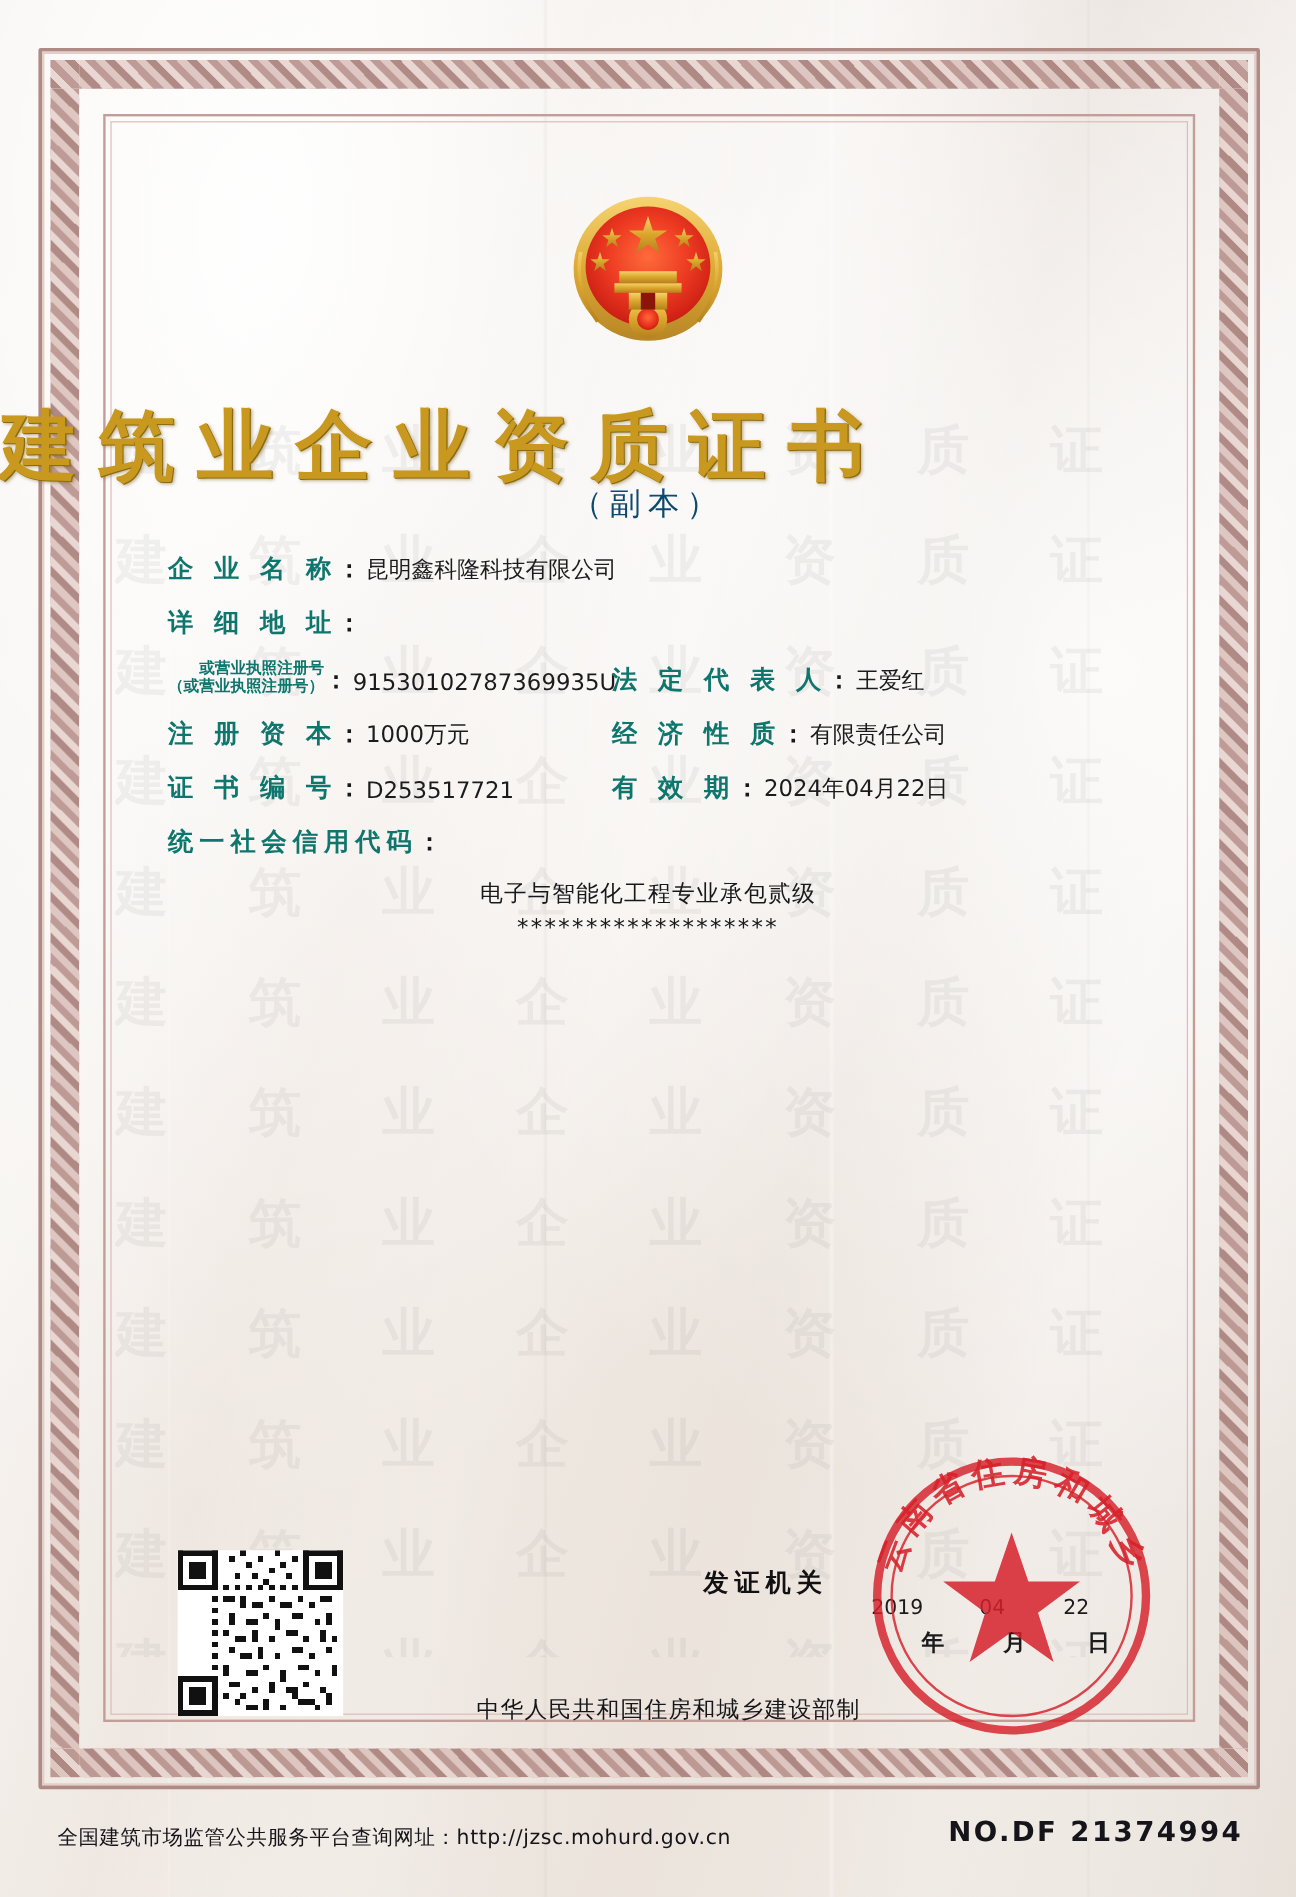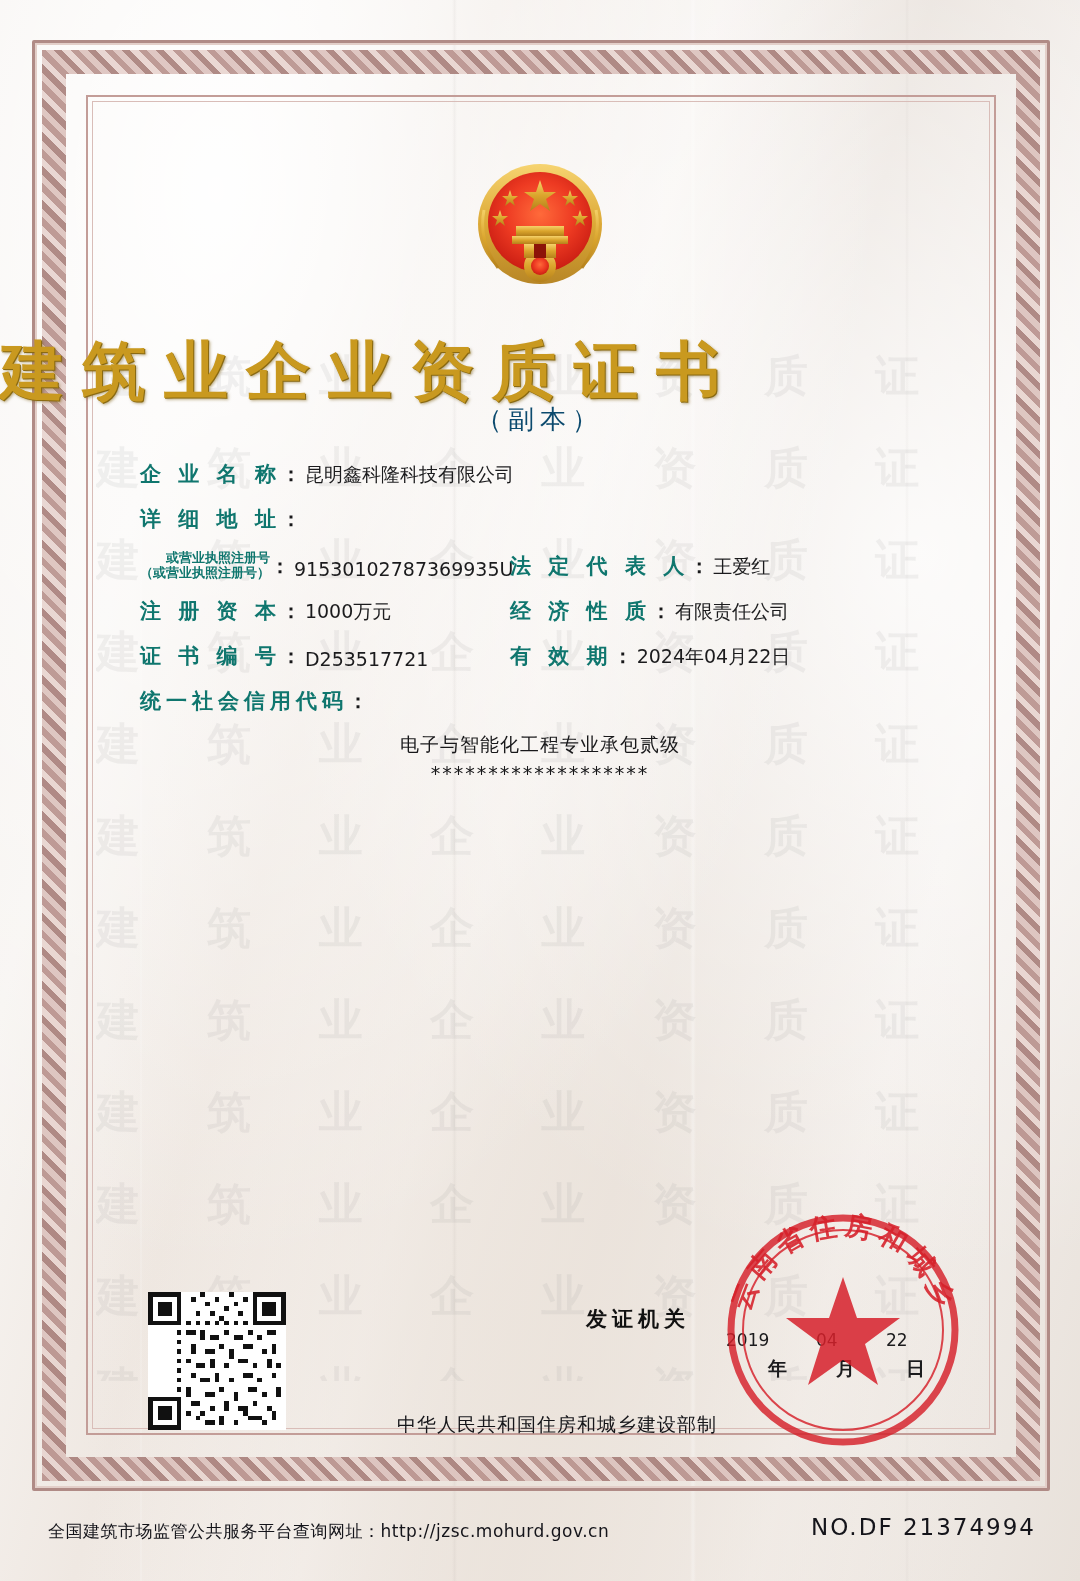--- a/index.html
+++ b/index.html
@@ -102,21 +102,21 @@
   }
   #ministry{
     position:absolute;left:0;right:0;top:1412px;text-align:center;
     font-size:19px;color:#16161a;letter-spacing:1px;padding-left:34px;
   }
   
   #footer-left{
     position:absolute;left:48px;top:1520px;font-size:17px;color:#14141a;letter-spacing:.5px;
   }
   #footer-right{
-    position:absolute;right:44px;top:1514px;font-size:23px;color:#14141a;letter-spacing:2px;font-weight:400;
+    position:absolute;right:44px;top:1514px;font-size:23px;color:#14141a;letter-spacing:2px;font-weight:700;
   }
 </style>
 </head>
 <body>
 
 <div id="paper">
   <div class="crease" style="left:140px;background:linear-gradient(90deg,rgba(255,255,255,.0),rgba(255,255,255,.85),rgba(255,255,255,0));"></div>
   <div class="crease" style="left:452px;background:linear-gradient(90deg,rgba(0,0,0,.0),rgba(120,110,105,.16),rgba(0,0,0,0));width:5px;"></div>
   <div class="crease" style="left:690px;background:linear-gradient(90deg,rgba(255,255,255,.0),rgba(255,255,255,.9),rgba(255,255,255,0));width:6px;"></div>
   <div class="crease" style="left:905px;background:linear-gradient(90deg,rgba(0,0,0,.0),rgba(120,110,105,.12),rgba(0,0,0,0));width:4px;"></div>

